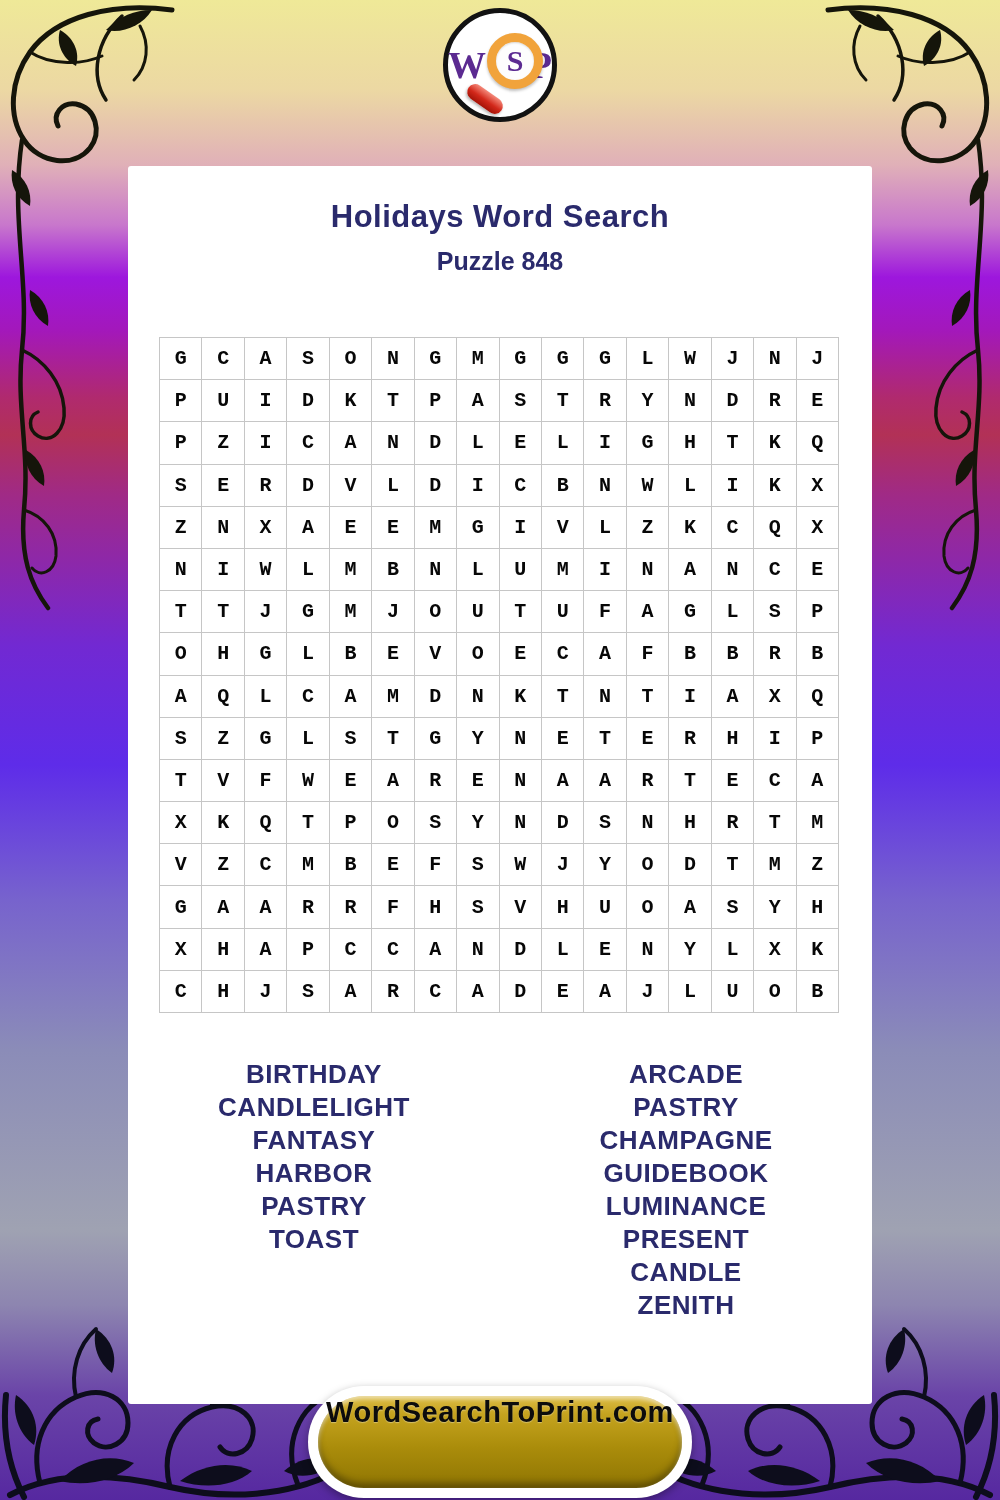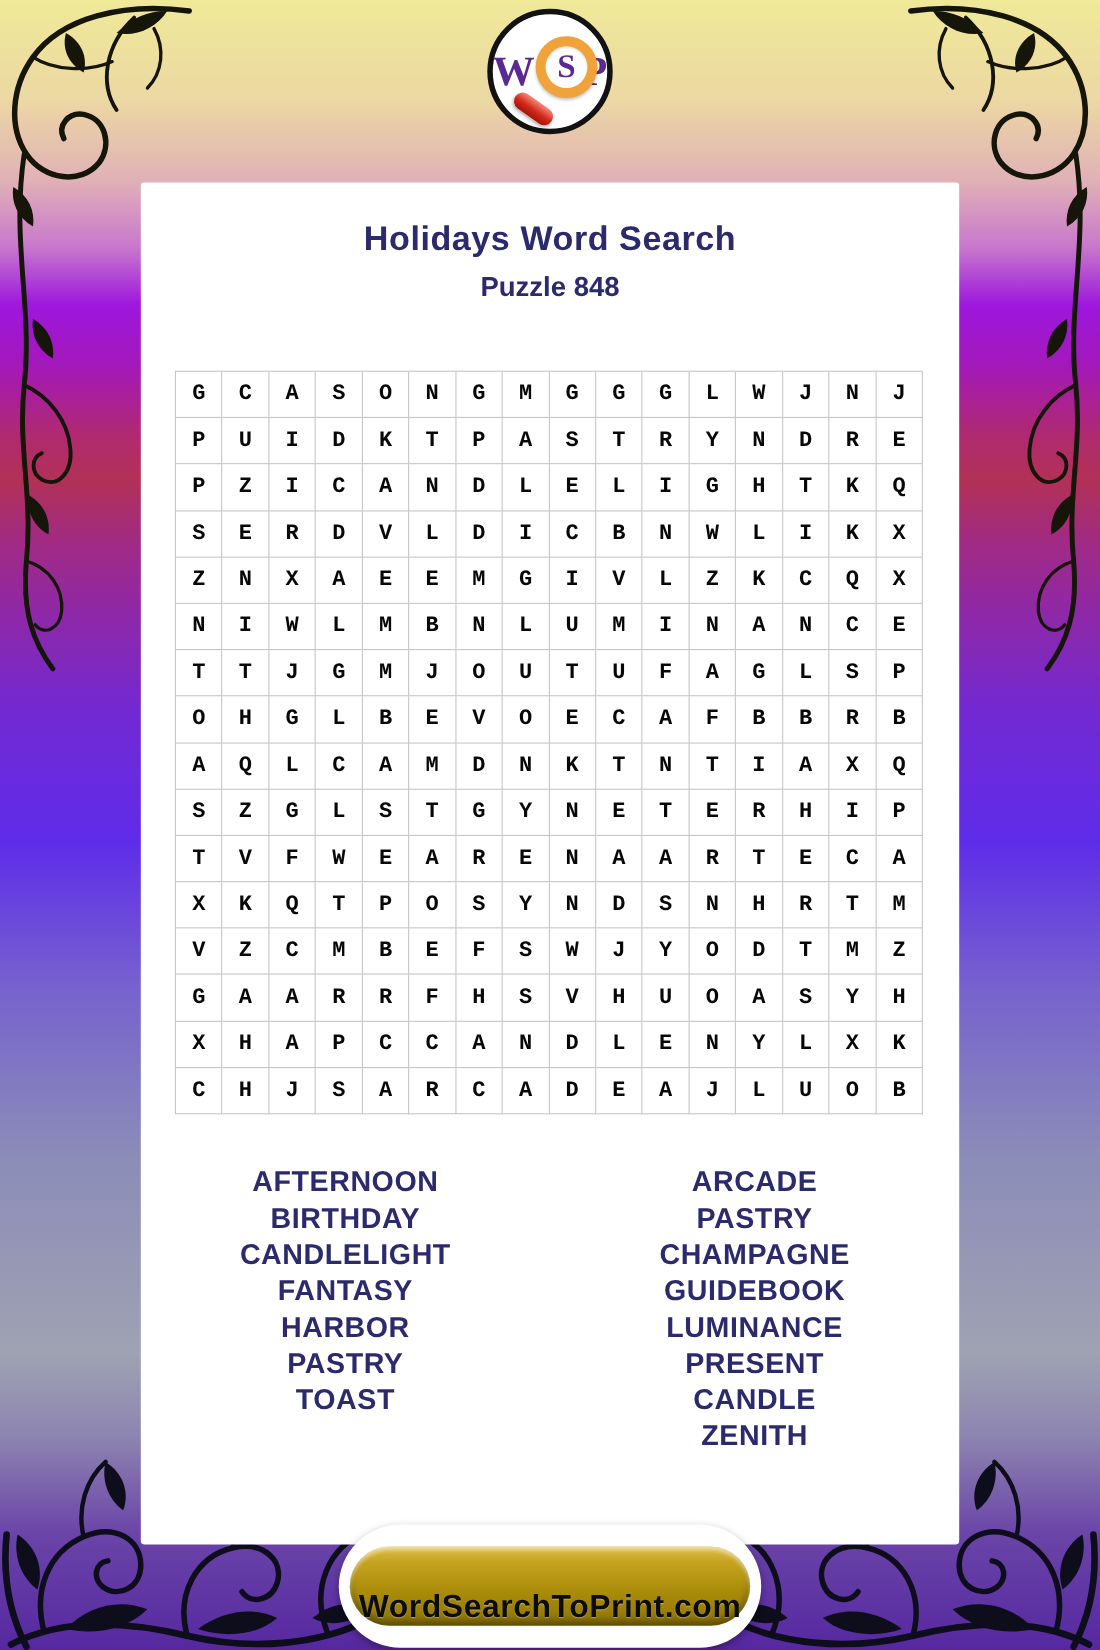--- a/index.html
+++ b/index.html
@@ -90,23 +90,23 @@
     font-size:26px;font-weight:bold;color:#2a2a6c;line-height:33px;letter-spacing:.5px;
   }
 
   .footer-btn{
     position:absolute;left:50%;top:1386px;transform:translateX(-50%);
     width:384px;height:112px;background:#ffffff;border-radius:56px;
     display:flex;align-items:center;justify-content:center;
     box-shadow:0 3px 8px rgba(0,0,0,.35);cursor:pointer;z-index:6;
   }
   .btn-gold{
-    width:364px;height:72px;border-radius:46px;
+    width:364px;height:92px;border-radius:46px;
     background:linear-gradient(180deg,#ddbc45 0%,#c5a31f 20%,#ab8d0b 55%,#8f7503 100%);
-    display:flex;align-items:flex-end;justify-content:center;
+    display:flex;align-items:flex-start;justify-content:center;
     box-shadow:inset 0 3px 4px rgba(255,255,255,.55), inset 0 -5px 7px rgba(0,0,0,.35);
   }
   .btn-label{
     font-size:29px;font-weight:bold;color:#0c0c0c;letter-spacing:.5px;
     text-shadow:0 1px 1px rgba(255,255,255,.35);
   }
 </style>
 </head>
 <body>
 
@@ -457,21 +457,20 @@
       <div class="cell">A</div>
       <div class="cell">J</div>
       <div class="cell">L</div>
       <div class="cell">U</div>
       <div class="cell">O</div>
       <div class="cell">B</div>
     </div>
 
   <div class="words">
     <div class="word-col">
-        <div class="word">AFTERNOON</div>
         <div class="word">BIRTHDAY</div>
         <div class="word">CANDLELIGHT</div>
         <div class="word">FANTASY</div>
         <div class="word">HARBOR</div>
         <div class="word">PASTRY</div>
         <div class="word">TOAST</div>
       </div>
     <div class="word-col">
         <div class="word">ARCADE</div>
         <div class="word">PASTRY</div>

